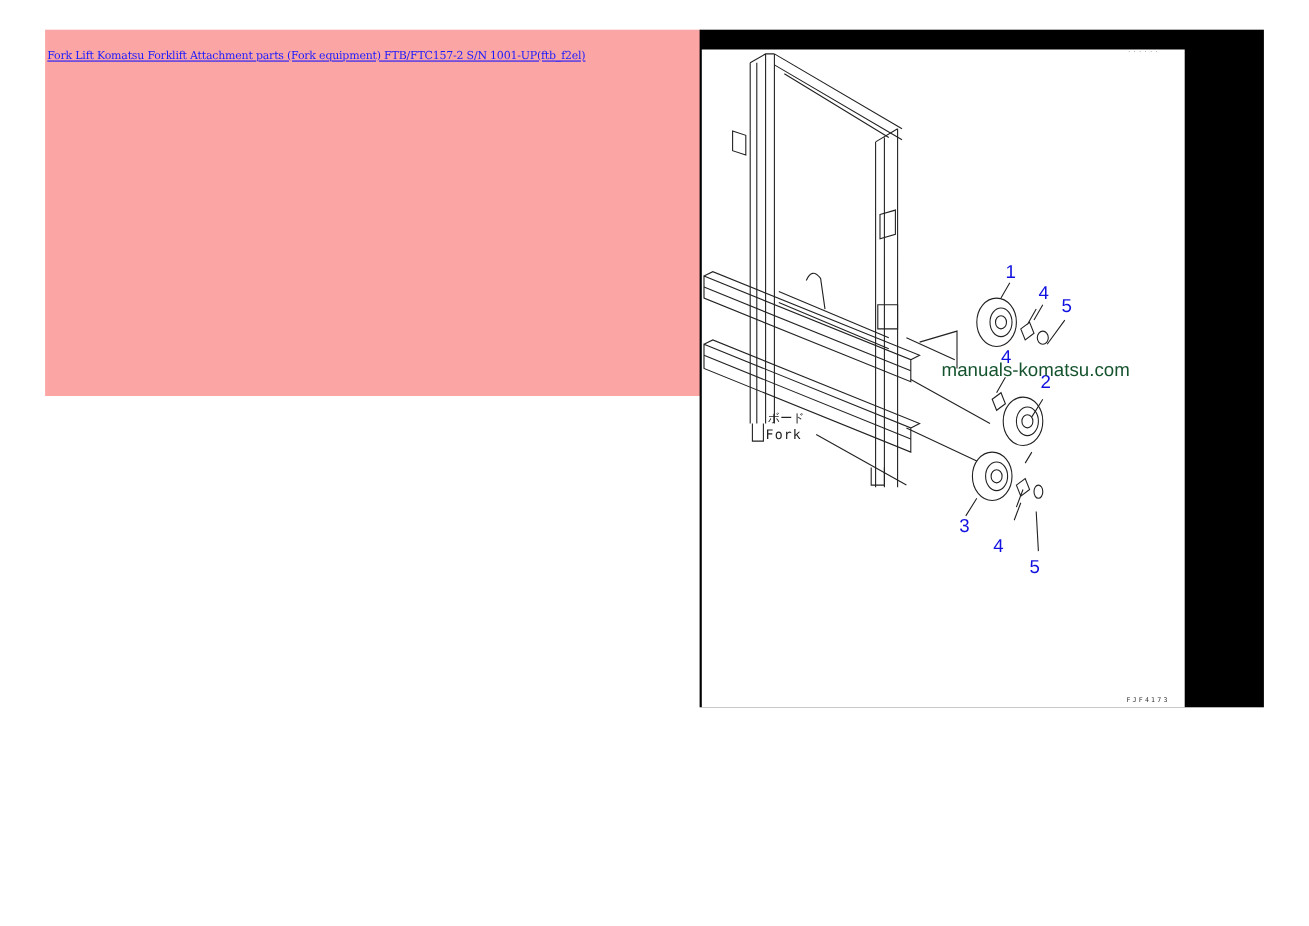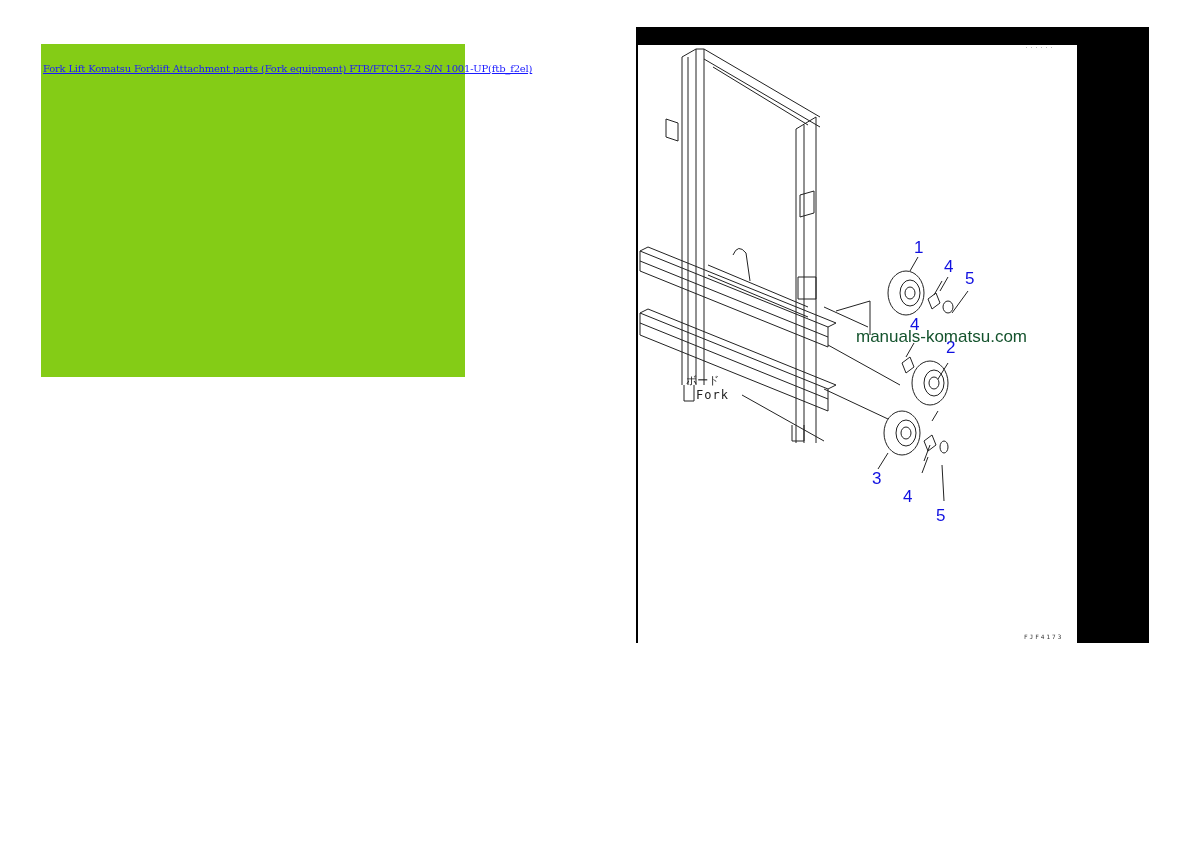--- a/index.html
+++ b/index.html
@@ -1,17 +1,17 @@
 <!DOCTYPE html>
 <html><head>
 <meta charset="utf-8">
 <style>
   html, body { margin: 0; padding: 0; background: #ffffff; }
   body { width: 1190px; height: 842px; position: relative; overflow: hidden; font-family: "DejaVu Serif", serif; }
-  .left-box { position: absolute; left: 41px; top: 44px; width: 424px; height: 333px; background: #84cc16; }
+  .left-box { position: absolute; left: 41px; top: 27px; width: 596px; height: 333px; background: #fca5a5; }
   .title-link { position: absolute; left: 2px; top: 19px; font-family: "DejaVu Serif", serif; font-size: 10px; color: #1a1aff; text-decoration: underline; white-space: nowrap; letter-spacing: -0.2px; }
   .right-panel { position: absolute; left: 636px; top: 27px; width: 513px; height: 616px; background: #000000; }
   .diagram { position: absolute; left: 2px; top: 18px; width: 439px; height: 598px; background: #ffffff; overflow: hidden; }
   .diagram svg { position: absolute; left: 0; top: 0; }
   .callout { position: absolute; font-family: "Liberation Sans", sans-serif; font-size: 17px; color: #1010e0; }
   .watermark { position: absolute; font-family: "Liberation Sans", sans-serif; font-size: 17px; color: #14532d; white-space: nowrap; }
   .board-jp { position: absolute; font-family: "DejaVu Sans", sans-serif; font-size: 11px; color: #222; }
   .board-en { position: absolute; font-family: "DejaVu Sans Mono", monospace; font-size: 12px; color: #222; letter-spacing: 1px; }
   .fig-code { position: absolute; font-family: "DejaVu Sans Mono", monospace; font-size: 6px; color: #333; letter-spacing: 2px; }
   .top-code { position: absolute; font-family: "DejaVu Sans Mono", monospace; font-size: 5px; color: #777; letter-spacing: 2px; }
@@ -79,18 +79,18 @@
     <span class="callout" style="left:306px;top:212px;">4</span>
     <span class="callout" style="left:327px;top:224px;">5</span>
     <span class="callout" style="left:272px;top:270px;">4</span>
     <span class="callout" style="left:308px;top:293px;">2</span>
     <span class="callout" style="left:234px;top:424px;">3</span>
     <span class="callout" style="left:265px;top:442px;">4</span>
     <span class="callout" style="left:298px;top:461px;">5</span>
 
     <span class="watermark" style="left:218px;top:282px;">manuals-komatsu.com</span>
 
-    <span class="board-jp" style="left:48px;top:328px;">ボード</span>
+    <span class="board-jp" style="left:60px;top:328px;">ボード</span>
     <span class="board-en" style="left:58px;top:343px;">Fork</span>
 
     <span class="fig-code" style="left:386px;top:588px;">FJF4173</span>
   </div>
 </div>
 
 </body></html>

